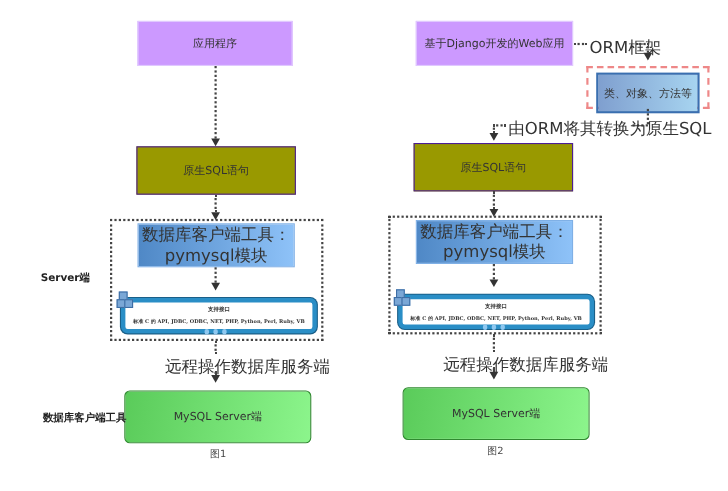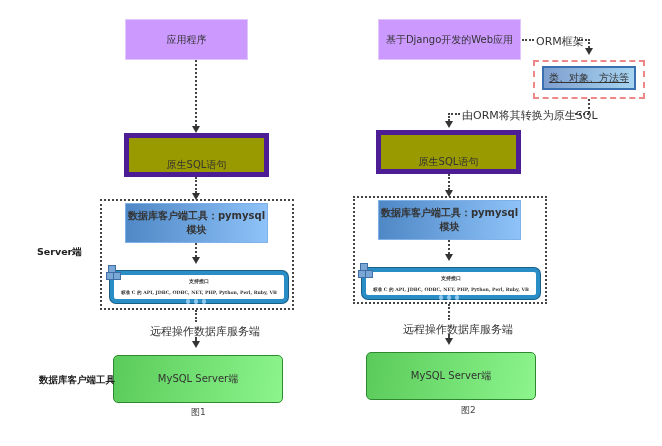--- a/index.html
+++ b/index.html
@@ -1,44 +1,44 @@
 <!DOCTYPE html>
 <html><head>
 <meta charset="utf-8">
 <style>
   html, body { margin:0; padding:0; background:#ffffff; }
   body { width:662px; height:446px; position:relative; overflow:hidden;
          font-family:"DejaVu Sans", sans-serif; color:#333; }
   .box { position:absolute; display:flex; align-items:center; justify-content:center;
          font-size:10px; color:#333; box-sizing:border-box; text-align:center; }
   .app { background:#cc99ff; border:1px solid #e0c8ff; }
-  .sql { background:#999900; border:5px solid #4c1d95; color:#333;align-items:flex-end; }
-  .tool { background:linear-gradient(90deg,#4f88c6,#8ec2f8); border:1px solid #7fb0e6; color:#333; font-size:10px;font-weight:bold; }
+  .sql { background:#999900; border:1px solid #4c1d95; color:#333; }
+  .tool { background:linear-gradient(90deg,#4f88c6,#8ec2f8); border:1px solid #7fb0e6; color:#333; font-size:15px; }
   .server { background:linear-gradient(100deg,#5acb5a,#8cf58c); border:1.5px solid #2f8a2f; border-radius:5px; font-size:10px; }
   .orm { background:linear-gradient(90deg,#7f9fcf,#a7d4f0); border:2px solid #3a6fb0; font-size:10px; }
   .dashred { position:absolute; border:2px dashed #ee8888; box-sizing:border-box; }
   .dotbox { position:absolute; border:2px dotted #444; box-sizing:border-box; }
   .vline { position:absolute; width:0; border-left:2px dotted #444; }
   .hline { position:absolute; height:0; border-top:2px dotted #444; }
   .arrow { position:absolute; width:0; height:0; border-left:4px solid transparent; border-right:4px solid transparent; border-top:7px solid #333; }
   .iface { position:absolute; border:4px solid #2a8ec6; border-radius:6px; background:#fff; box-sizing:border-box;
            box-shadow:0 0 0 1px #1a5f88; }
   .iface .t1 { position:absolute; left:0; right:0; top:3px; text-align:center; font-family:"DejaVu Serif", serif; font-size:5px; font-weight:bold; color:#333; }
   .iface .t2 { position:absolute; left:0; right:0; top:15px; text-align:center; font-family:"DejaVu Serif", serif; font-size:4.6px; font-weight:bold; color:#333; white-space:nowrap; }
   .dot { position:absolute; width:4px; height:5px; background:#8fc8f0; border-radius:2px; }
   .netico { position:absolute; width:6px; height:6px; background:#7aa7d6; border:1px solid #3e6ea5; }
-  .label { position:absolute; font-size:11px; color:#333; white-space:nowrap; }
+  .label { position:absolute; font-size:15px; color:#333; white-space:nowrap; }
   .side { position:absolute; font-size:9.5px; color:#222; font-weight:bold; white-space:nowrap; }
   .fig { position:absolute; font-size:9px; color:#444; }
 </style>
 </head>
 <body>
 
 <div>
-  <div class="box app" style="left:125px;top:19px;width:123px;height:41px;">
+  <div class="box app" style="left:125px;top:19px;width:141px;height:41px;">
     <span>应用程序</span>
   </div>
   <div class="vline" style="left:195px;top:60px;height:66px;"></div>
   <div class="arrow" style="left:192px;top:126px;"></div>
 
   <div class="box sql" style="left:124px;top:133px;width:145px;height:44px;">
     <span>原生SQL语句</span>
   </div>
   <div class="vline" style="left:195px;top:177px;height:16px;"></div>
   <div class="arrow" style="left:192px;top:193px;"></div>
@@ -80,21 +80,21 @@
   <div class="box app" style="left:378px;top:19px;width:143px;height:41px;">
     <span>基于Django开发的Web应用</span>
   </div>
   <div class="hline" style="left:522px;top:39px;width:12px;"></div>
   <div class="label" style="left:536px;top:34px;">ORM框架</div>
   <div class="hline" style="left:578px;top:39px;width:12px;"></div>
   <div class="vline" style="left:588px;top:39px;height:9px;"></div>
   <div class="arrow" style="left:585px;top:48px;"></div>
 
   <div class="dashred" style="left:533px;top:60px;width:112px;height:39px;"></div>
-  <div class="box orm" style="left:542px;top:66px;width:94px;height:24px;text-decoration:underline;">
+  <div class="box orm" style="left:542px;top:66px;width:94px;height:37px;">
     <span>类、对象、方法等</span>
   </div>
 
   <div class="vline" style="left:588px;top:99px;height:14px;"></div>
   <div class="hline" style="left:575px;top:113px;width:14px;"></div>
   <div class="label" style="left:462px;top:108px;">由ORM将其转换为原生SQL</div>
   <div class="hline" style="left:448px;top:113px;width:12px;"></div>
   <div class="vline" style="left:448px;top:113px;height:8px;"></div>
   <div class="arrow" style="left:445px;top:121px;"></div>
 
@@ -124,14 +124,14 @@
   <div class="dot" style="left:455px;top:295px;"></div>
 
   <div class="vline" style="left:448px;top:304px;height:16px;"></div>
   <div class="label" style="left:403px;top:322px;">远程操作数据库服务端</div>
   <div class="vline" style="left:448px;top:334px;height:4px;"></div>
   <div class="arrow" style="left:445px;top:338px;"></div>
 
   <div class="box server" style="left:366px;top:352px;width:170px;height:48px;">
     <span>MySQL Server端</span>
   </div>
-  <div class="fig" style="left:461px;top:404px;">图2</div>
+  <div class="fig" style="left:443px;top:404px;">图2</div>
 </div>
 
 </body></html>

